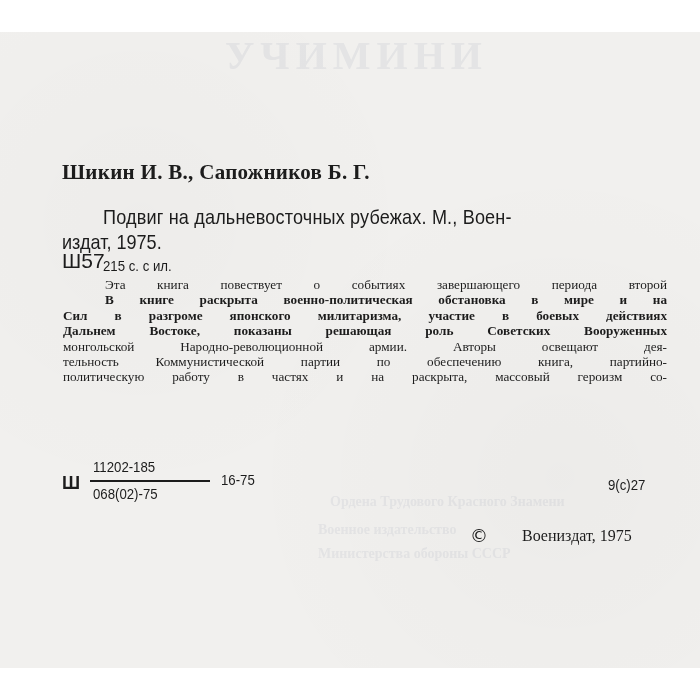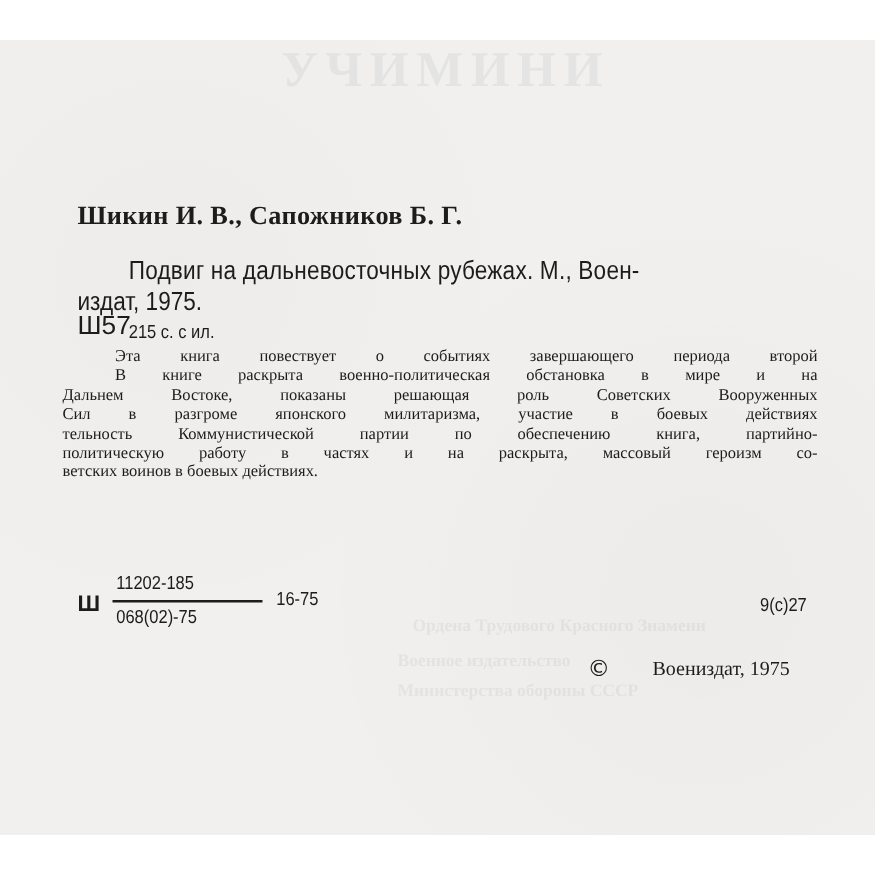--- a/index.html
+++ b/index.html
@@ -38,27 +38,27 @@
     }
     .title-line2 {
       position: absolute; left: 62px; top: 230px; font-size: 21px; white-space: nowrap;
       font-family: "Liberation Sans", sans-serif; transform: scaleX(0.86); transform-origin: left top;
     }
     .pages {
       position: absolute; left: 103px; top: 257px; font-size: 15px; white-space: nowrap;
       font-family: "Liberation Sans", sans-serif; transform: scaleX(0.88); transform-origin: left top;
     }
     .abstract {
-      position: absolute; left: 50px; top: 277px; width: 604px; font-size: 13.2px; line-height: 15.4px;
+      position: absolute; left: 63px; top: 277px; width: 604px; font-size: 13.2px; line-height: 15.4px;
       font-family: "Liberation Serif", serif;
     }
     .abstract .line { display: block; white-space: nowrap; text-align: justify; text-align-last: justify; }
     .abstract .indent { padding-left: 42px; }
     .abstract .last { text-align-last: left; }
-    .abstract .bold { font-weight: normal; }
+    .abstract .bold { font-weight: bold; }
 
     .bbk-letter {
       position: absolute; left: 62px; top: 473px; font-size: 18px; font-weight: bold;
       font-family: "Liberation Sans", sans-serif;
     }
     .frac-num {
       position: absolute; left: 93px; top: 458px; font-size: 15px;
       font-family: "Liberation Sans", sans-serif; transform: scaleX(0.88); transform-origin: left top;
     }
     .frac-bar {
@@ -97,25 +97,25 @@
 
 <div class="author">Шикин И. В., Сапожников Б. Г.</div>
 <div class="code">Ш57</div>
 <div class="title-line">Подвиг на дальневосточных рубежах. М., Воен-</div>
 <div class="title-line2">издат, 1975.</div>
 <div class="pages">215 с. с ил.</div>
 
 <div class="abstract">
   <span class="line indent">Эта книга повествует о событиях завершающего периода второй</span>
   <span class="line indent bold">В книге раскрыта военно-политическая обстановка в мире и на</span>
+  <span class="line bold">Сил в разгроме японского милитаризма, участие в боевых действиях</span>
   <span class="line bold">Дальнем Востоке, показаны решающая роль Советских Вооруженных</span>
-  <span class="line bold">Сил в разгроме японского милитаризма, участие в боевых действиях</span>
+  <span class="line">монгольской Народно-революционной армии. Авторы освещают дея-</span>
   <span class="line">тельность Коммунистической партии по обеспечению книга, партийно-</span>
   <span class="line">политическую работу в частях и на раскрыта, массовый героизм со-</span>
-  <span class="line last">ветских воинов в боевых действиях.</span>
 </div>
 
 <div class="bbk-letter">Ш</div>
 <div class="frac-num">11202-185</div>
 <div class="frac-bar"></div>
 <div class="frac-den">068(02)-75</div>
 <div class="frac-right">16-75</div>
 <div class="class-code">9(с)27</div>
 <div class="copyright-sym">©</div>
 <div class="copyright-text">Воениздат, 1975</div>

